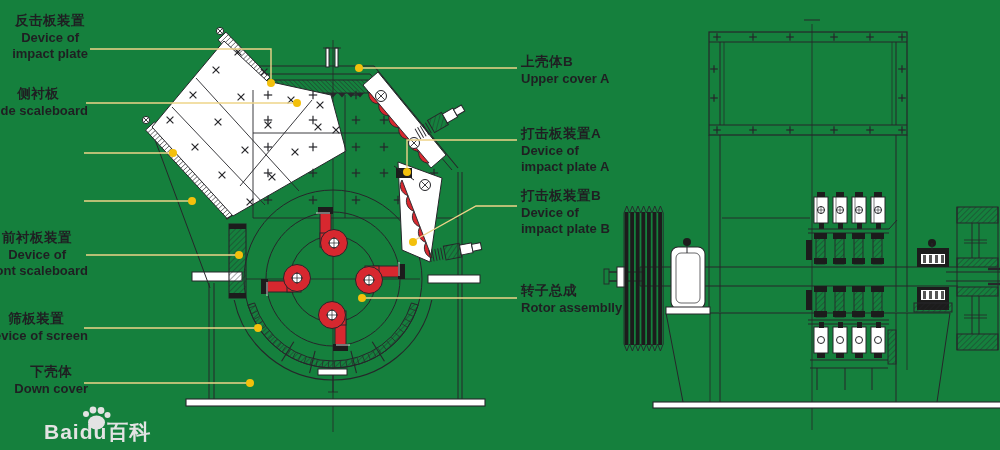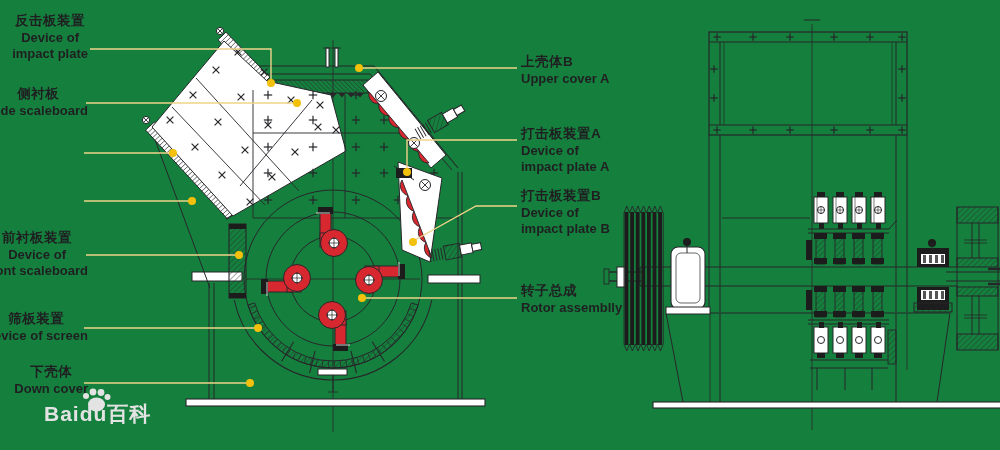--- a/index.html
+++ b/index.html
@@ -4,21 +4,21 @@
 <style>
   html,body{margin:0;padding:0;background:#ffffff;}
   .canvas{position:relative;width:1000px;height:450px;background:#15803d;overflow:hidden;
           font-family:"Liberation Sans", sans-serif;}
   svg#drawing{position:absolute;left:0;top:0;}
   .lbl{position:absolute;color:#1f1f22;text-align:center;line-height:1.24;white-space:nowrap;}
   .lbl .zh{font-size:13.5px;font-weight:600;letter-spacing:.5px;}
   .lbl .en{font-size:13px;font-weight:700;}
   .lbl-left{right:912px;text-align:center;}
   .lbl-mid{left:521px;text-align:left;}
-  .watermark{position:absolute;left:44px;top:400px;color:#e3e3e3;font-size:21px;font-weight:700;
+  .watermark{position:absolute;left:44px;top:418px;color:#e3e3e3;font-size:21px;font-weight:700;
              letter-spacing:1px;}
   .watermark .paw{position:absolute;left:36px;top:-12px;}
 </style>
 </head>
 <body>
 <div class="canvas">
 
 <svg id="drawing" width="1000" height="450" viewBox="0 0 1000 450">
   <defs>
     <pattern id="hatch" width="4" height="4" patternUnits="userSpaceOnUse" patternTransform="rotate(45)">

